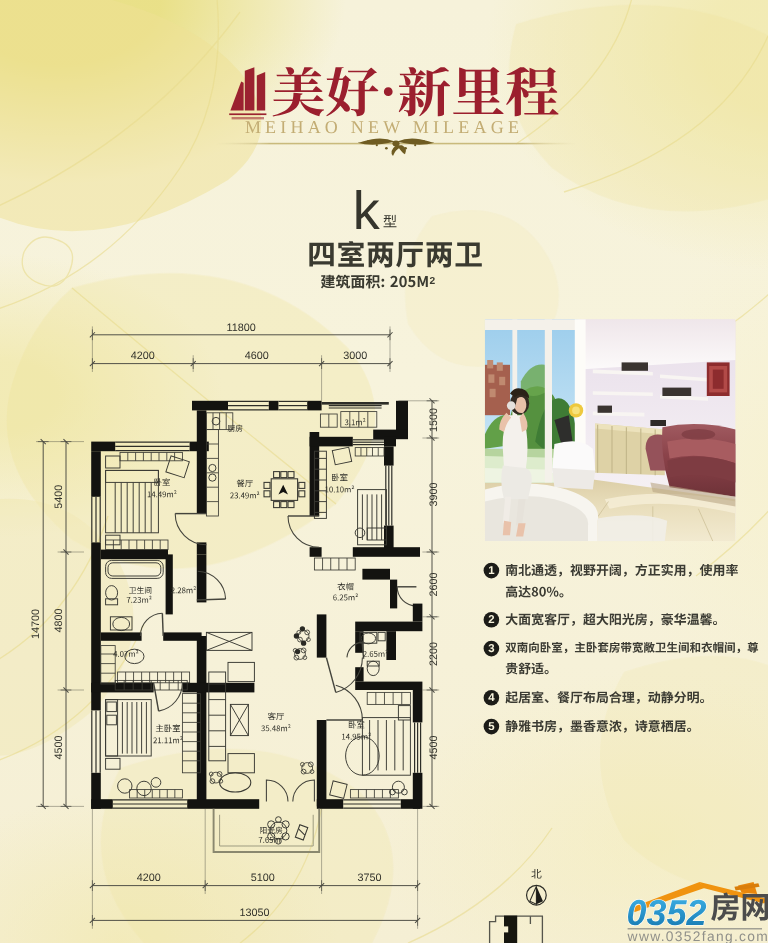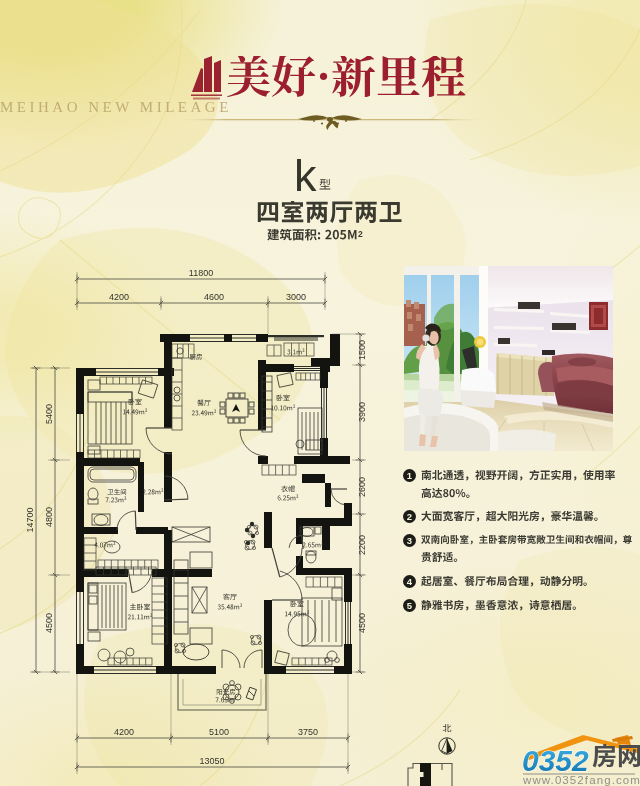--- a/index.html
+++ b/index.html
@@ -41,21 +41,21 @@
 <path d="M14 4 L22 1 L22 37 L14 37 Z"></path>
 <path d="M24 8 L31 5 L31 37 L24 37 Z"></path>
 <rect x="1" y="39.5" width="31" height="1.4"></rect>
 <rect x="3" y="42.5" width="27" height="2" opacity=".55"></rect>
 </g>
     </svg>
 
 <svg style="position:absolute;left:226px;top:56.1px" width="240" height="56" viewBox="0 0 240 56">
       <path d="M11.5 -1.1 11.2 -0.9C12.5 0.7 13.9 3.2 14.2 5.5C18.9 8.9 23.5 -0.3 11.5 -1.1ZM28 -1.5C27.4 0.7 26.4 4 25.4 6.3H4.4L4.8 7.6H19.3V12.7H7.1L7.4 13.9H19.3V19.3H2.8L3.2 20.7H41.4C42 20.7 42.6 20.4 42.7 19.9C40.7 18.1 37.4 15.6 37.4 15.6L34.5 19.3H24.8V13.9H37.7C38.3 13.9 38.8 13.7 38.9 13.2C37 11.6 33.9 9.3 33.9 9.3L31.2 12.7H24.8V7.6H40.4C41.1 7.6 41.6 7.4 41.7 6.9C39.7 5.1 36.4 2.7 36.4 2.7L33.6 6.3H26.9C29.2 4.7 31.6 2.8 33.2 1.4C34.2 1.4 34.7 1.1 34.9 0.5ZM18.6 21.3C18.5 23.3 18.4 25.2 18 26.9H1.8L2.2 28.1H17.8C16.4 33.2 12.6 37 1.2 40.3L1.5 41C17.9 38.4 22.2 34.2 23.7 28.1H24.1C26.9 35.6 32.1 38.8 40.1 40.8C40.6 38.2 41.9 36.5 44 35.8L44 35.3C36 34.8 28.7 33.2 25.1 28.1H42.2C42.9 28.1 43.4 27.9 43.5 27.4C41.4 25.7 38.1 23.1 38.1 23.1L35.1 26.9H24C24.3 25.7 24.4 24.4 24.5 23.1C25.6 22.9 26.1 22.5 26.1 21.9Z M58.8 0.9C60.1 0.8 60.4 0.3 60.6 -0.2L53.9 -1.4C53.5 1 52.7 5.1 51.7 9.4H46.2L46.6 10.7H51.4C50.2 15.8 48.8 20.9 47.7 24.1C50 25.5 52.7 27.4 55.1 29.6C53 33.8 50 37.4 45.9 40.3L46.4 40.8C51.4 38.5 55 35.5 57.7 32.1C59.1 33.6 60.3 35.1 61.2 36.6C64.8 38.8 69.5 33.9 60.2 28.2C62.9 23.2 64.1 17.5 64.8 11.6C65.8 11.4 66.2 11.2 66.6 10.8L61.9 6.7L59.4 9.4H56.7C57.6 6.1 58.3 3.1 58.8 0.9ZM84.3 15 81.6 18.8H78V13.1C79 13 79.5 12.6 79.6 11.9L77.4 11.7C80.5 9.8 84 7 86.3 5C87.3 5 87.8 4.9 88.1 4.5L83.3 0.2L80.4 3H63.9L64.3 4.3H80.2C79.2 6.4 77.5 9.4 76 11.6L72.8 11.3V18.8H64L64.3 20.1H72.8V34.5C72.8 35 72.6 35.2 71.9 35.2C71 35.2 66.4 34.9 66.4 34.9V35.5C68.6 35.9 69.6 36.4 70.3 37.3C70.9 38.1 71.2 39.3 71.3 40.9C77.2 40.5 78 38.4 78 34.8V20.1H88.1C88.7 20.1 89.2 19.8 89.3 19.3C87.5 17.6 84.3 15 84.3 15ZM52.3 24.6C53.7 20.6 55.2 15.4 56.4 10.7H59.8C59.3 16.2 58.3 21.5 56.5 26.3C55.3 25.7 53.9 25.1 52.3 24.6Z M97.6 24.1C99.6 24.1 101.2 22.5 101.2 20.5C101.2 18.4 99.6 16.8 97.6 16.8C95.4 16.8 93.9 18.4 93.9 20.5C93.9 22.5 95.4 24.1 97.6 24.1Z M121 24.6 120.5 24.9C121.7 26.9 122.8 30 122.7 32.6C126.4 36.2 131.2 28.4 121 24.6ZM124.6 2.3 122.2 5.5H119.1C121.7 4.5 122.3 -0.2 114 -1.4L113.6 -1.1C114.8 0.4 115.9 2.7 116 4.8C116.4 5.1 116.8 5.4 117.2 5.5H107.1L107.5 6.8H110.6L110.2 6.9C111.1 8.9 112 11.8 111.9 14.2C115.2 17.7 120 10.9 110.9 6.8H120.9C120.5 9.2 119.8 12.6 119.1 15.2H106.4L106.7 16.5H115.1V21.9H107.1L107.5 23.1H115.1V25.9L110.2 23.8C109.8 27.5 108.5 33.3 106.3 37L106.8 37.5C110.4 34.7 113 30.5 114.7 27.1H115.1V35.1C115.1 35.6 115 36 114.3 36C113.6 36 110.7 35.7 110.7 35.7V36.3C112.4 36.6 113.1 37.1 113.6 37.8C114 38.4 114.1 39.5 114.2 40.9C119.4 40.4 120.2 38.5 120.2 35.3V23.1H127.5C128.1 23.1 128.6 22.9 128.7 22.4C127.2 20.9 124.5 18.7 124.5 18.7L122.2 21.9H120.2V16.5H128.5C129 16.5 129.3 16.4 129.5 16.1V17.5C129.5 25.6 128.8 33.9 123.4 40.4L123.9 40.9C133.8 34.9 134.6 25.6 134.6 17.6V15.9H138.8V40.9H139.7C142.4 40.9 144 39.7 144 39.5V15.9H147.9C148.5 15.9 149 15.7 149.1 15.2C147.2 13.4 144 10.8 144 10.8L141.1 14.7H134.6V5.5C138.6 5 142.8 4.1 145.6 3.2C146.9 3.6 147.8 3.6 148.3 3.1L142.8 -1.4C141 0.2 137.8 2.4 134.7 4L129.5 2.3V15.6C127.8 14 125.3 11.9 125.3 11.9L122.8 15.2H120.4C122.3 13.3 124.2 11 125.4 9.3C126.4 9.4 126.9 9 127.1 8.5L121.4 6.8H127.7C128.3 6.8 128.7 6.5 128.9 6C127.3 4.5 124.6 2.3 124.6 2.3Z M156.6 2.2V24.8H157.5C159.8 24.8 162.1 23.5 162.1 22.9V21.2H169.6V28.2H155.5L155.8 29.5H169.6V37.8H151.6L152 39H192.4C193.1 39 193.6 38.8 193.7 38.3C191.6 36.4 187.9 33.7 187.9 33.7L184.7 37.8H175.3V29.5H189.1C189.7 29.5 190.2 29.3 190.3 28.8C188.2 27 184.7 24.3 184.7 24.3L181.7 28.2H175.3V21.2H182.9V23.5H183.8C185.7 23.5 188.4 22.5 188.4 22.1V4.4C189.3 4.2 189.9 3.8 190.2 3.5L185 -0.5L182.5 2.2H162.4L156.6 -0ZM182.9 3.6V11H175.3V3.6ZM182.9 12.3V19.9H175.3V12.3ZM162.1 12.3H169.6V19.9H162.1ZM162.1 11V3.6H169.6V11Z M209.1 -1.3C206.4 0.9 200.8 4.2 196.2 6L196.3 6.6C198.4 6.4 200.7 6.1 202.9 5.8V12.6H196.4L196.7 13.8H202.4C201.2 19.9 199.1 26.3 195.8 30.9L196.4 31.5C198.9 29.4 201.1 27 202.9 24.5V40.9H203.8C206.4 40.9 208 39.7 208.1 39.4V18C209.2 19.9 210.1 22.4 210.2 24.5C212.7 26.7 215.5 24.3 214.2 21.3H222.4V28.5H213.8L214.1 29.7H222.4V38.2H210.8L211.1 39.5H238.2C238.9 39.5 239.4 39.3 239.5 38.8C237.6 37.1 234.5 34.6 234.5 34.6L231.8 38.2H227.7V29.7H236.5C237.1 29.7 237.6 29.5 237.7 29.1C235.9 27.4 233.1 25.2 233.1 25.2L230.5 28.5H227.7V21.3H237.1C237.8 21.3 238.3 21.1 238.4 20.6C236.7 18.9 233.7 16.6 233.7 16.6L231.1 20H213.6L213.7 20.3C212.8 19 211 17.7 208.1 16.6V13.8H213.8C214.4 13.8 214.9 13.6 215 13.1C213.5 11.6 210.9 9.3 210.9 9.3L208.6 12.6H208.1V4.8C209.6 4.5 210.9 4.1 212.1 3.8C213.5 4.2 214.5 4.1 215.1 3.6ZM215.3 2.5V17.2H216C218 17.2 220.2 16.1 220.2 15.7V14.4H230.3V16.3H231.1C232.8 16.3 235.3 15.3 235.4 15V4.6C236.3 4.4 236.9 4 237.2 3.6L232.2 -0.1L229.8 2.5H220.4L215.3 0.5ZM220.2 13.1V3.8H230.3V13.1Z" fill="#9b1f2e"></path>
     </svg>
-<div class="abs" style="left:0;top:99px;width:640px;font-family:'Liberation Serif',serif;font-size:15px;letter-spacing:3.5px;color:#c3ad74;font-variant:small-caps">MEIHAO NEW MILEAGE</div>
+<div class="abs" style="left:0;top:99px;width:640px;text-align:center;font-family:'Liberation Serif',serif;font-size:15px;letter-spacing:3.5px;color:#c3ad74;font-variant:small-caps">MEIHAO NEW MILEAGE</div>
 <svg class="abs" style="left:180px;top:110px" width="300" height="26" viewBox="0 0 300 26">
 <linearGradient id="rl" x1="0" x2="1">
         <stop offset="0" stop-color="#e3d9a8" stop-opacity="0"></stop>
         <stop offset=".15" stop-color="#c9ba7c"></stop>
         <stop offset=".85" stop-color="#c9ba7c"></stop>
         <stop offset="1" stop-color="#e3d9a8" stop-opacity="0"></stop>
       </linearGradient>
 <rect x="0" y="9" width="300" height="1.3" fill="url(#rl)"></rect>
 <g fill="#6f5c22">
 <ellipse cx="150" cy="9.5" rx="3" ry="2.4"></ellipse>

